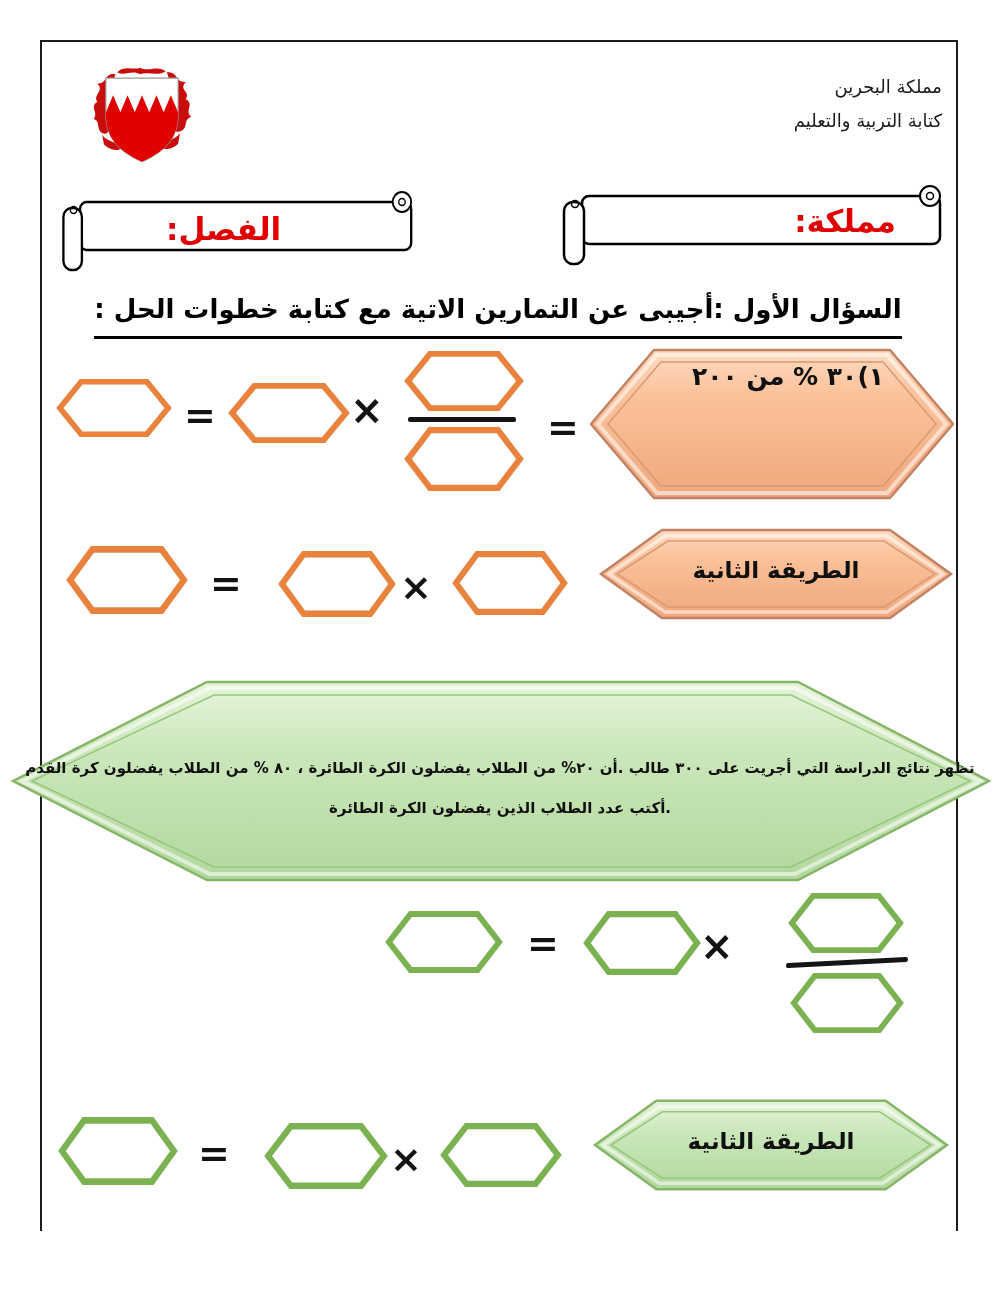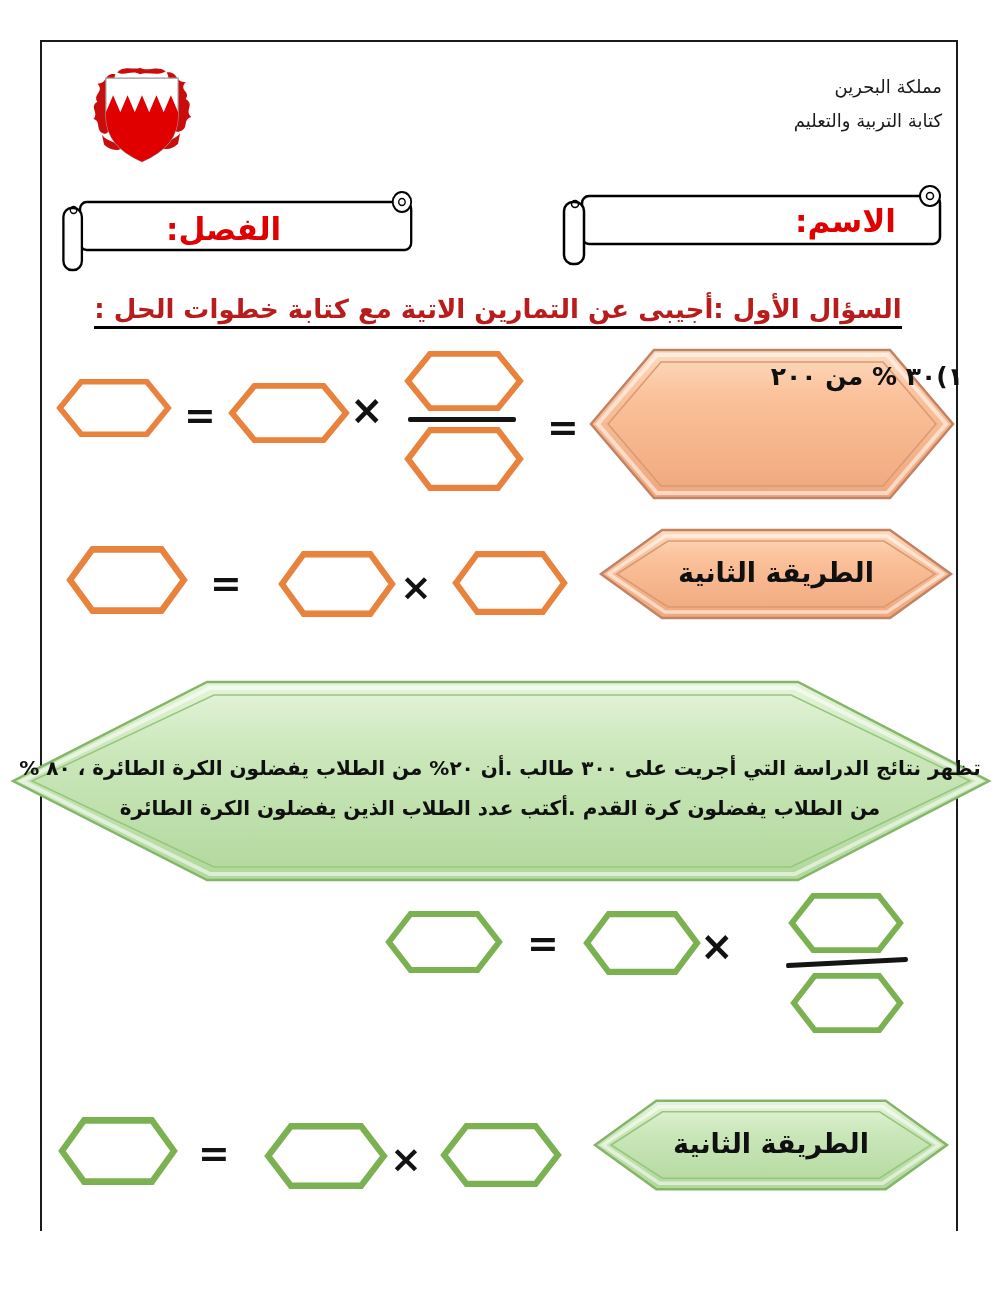--- a/index.html
+++ b/index.html
@@ -4,29 +4,29 @@
 <style>
   html,body{margin:0;padding:0;background:#fff;}
   .page{position:relative;width:1000px;height:1231px;background:#ffffff;overflow:hidden;
         font-family:"DejaVu Sans",sans-serif;direction:rtl;}
   .abs{position:absolute;}
   .frame{left:40px;top:40px;width:914px;height:1208px;border:2px solid #1b1b1b;}
   .hdr{left:420px;top:70px;width:522px;text-align:right;font-size:18px;color:#1a1a1a;
        line-height:34px;font-weight:500;}
   .scroll-label{font-weight:bold;color:#E00000;font-size:31px;line-height:34px;}
   .title-wrap{left:44px;top:294px;width:908px;text-align:center;}
-  .title-wrap span{display:inline-block;font-size:26px;font-weight:bold;color:#b91c1c;
-       border-bottom:3.5px solid #000;padding-bottom:2px;}
+  .title-wrap span{display:inline-block;font-size:26px;font-weight:bold;color:#000000;
+       border-bottom:3.5px solid #000;padding-bottom:12px;}
   .sym{position:absolute;font-weight:bold;color:#121212;line-height:1;}
   .fracline{position:absolute;background:#141414;height:5px;border-radius:2px;}
-  .banner-label{position:absolute;width:100%;text-align:center;font-size:27px;
+  .banner-label{position:absolute;width:100%;text-align:center;font-size:23px;
        font-weight:bold;color:#101010;}
-  .q1-label{position:absolute;left:7px;top:16px;width:100%;
+  .q1-label{position:absolute;left:16px;top:16px;width:100%;text-align:center;
        font-size:25px;font-weight:bold;color:#101010;}
-  .q2-text{left:8px;top:748px;width:984px;text-align:center;font-size:20px;
+  .q2-text{left:8px;top:748px;width:984px;text-align:center;font-size:15px;
        font-weight:bold;color:#101010;line-height:40px;}
   svg{display:block;overflow:visible;}
   .hexo polygon{fill:#ffffff;stroke:#E8823C;stroke-width:6;stroke-linejoin:miter;}
   .hexg polygon{fill:#ffffff;stroke:#7CB152;stroke-width:6;stroke-linejoin:miter;}
 </style>
 </head>
 <body>
 
 <div class="page">
 
@@ -54,21 +54,21 @@
   </div>
 
   <div class="abs" style="left:556px;top:182px;width:400px;height:92px;">
     <svg viewBox="0 0 400 92" width="400" height="92" preserveAspectRatio="none">
       <rect x="26" y="14" width="358" height="48" rx="7" fill="#fff" stroke="#000" stroke-width="2.5"></rect>
       <circle cx="374" cy="14" r="10" fill="#fff" stroke="#000" stroke-width="2"></circle>
       <circle cx="374" cy="14" r="3.5" fill="none" stroke="#000" stroke-width="1.5"></circle>
       <rect x="8" y="20" width="20" height="62" rx="9" fill="#fff" stroke="#000" stroke-width="2.5"></rect>
       <circle cx="19" cy="22" r="3.5" fill="none" stroke="#000" stroke-width="1.5"></circle>
     </svg>
-    <div class="abs scroll-label" style="right:60px;top:22px;">الاسم:</div>
+    <div class="abs scroll-label" style="right:60px;top:22px;">مملكة:</div>
   </div>
 
   <div class="abs" style="left:56px;top:188px;width:370px;height:92px;">
     <svg viewBox="0 0 400 92" width="370" height="92" preserveAspectRatio="none">
       <rect x="26" y="14" width="358" height="48" rx="7" fill="#fff" stroke="#000" stroke-width="2.5"></rect>
       <circle cx="374" cy="14" r="10" fill="#fff" stroke="#000" stroke-width="2"></circle>
       <circle cx="374" cy="14" r="3.5" fill="none" stroke="#000" stroke-width="1.5"></circle>
       <rect x="8" y="20" width="20" height="62" rx="9" fill="#fff" stroke="#000" stroke-width="2.5"></rect>
       <circle cx="19" cy="22" r="3.5" fill="none" stroke="#000" stroke-width="1.5"></circle>
     </svg>

